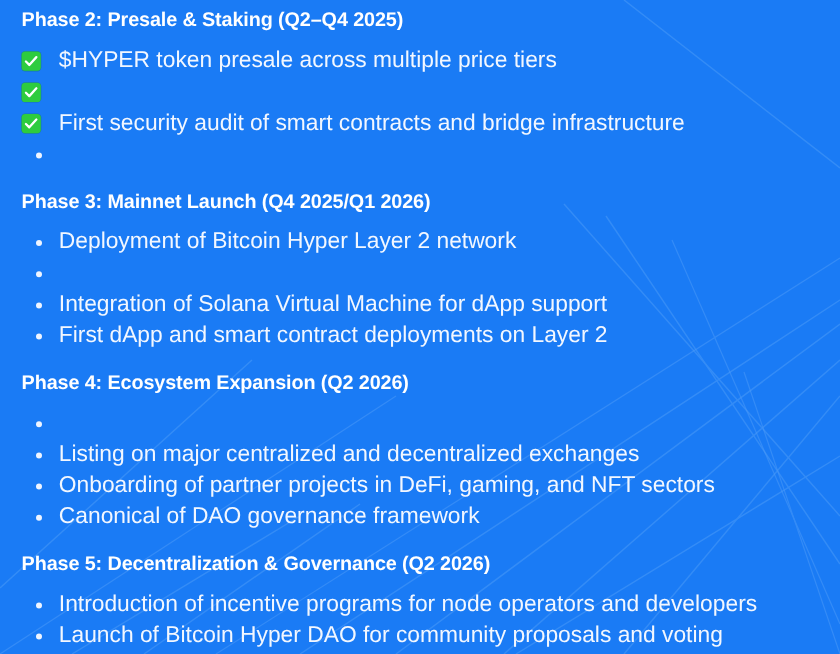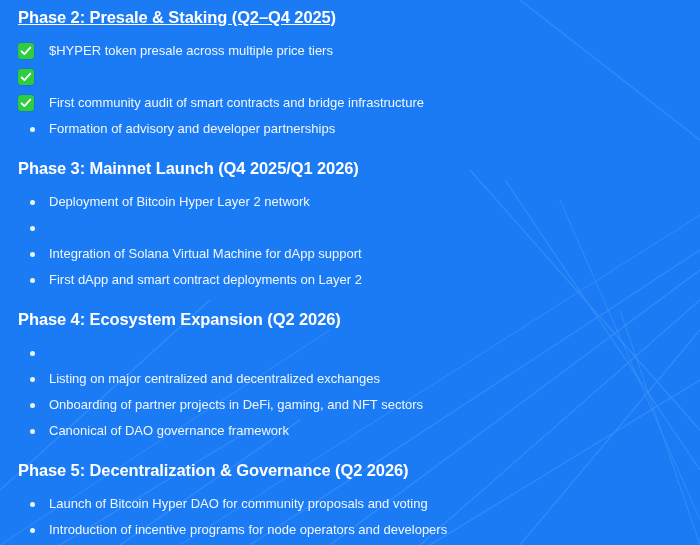--- a/index.html
+++ b/index.html
@@ -53,21 +53,21 @@
   .item-list {
     list-style: none;
     margin: 0;
     padding: 0;
   }
 
   .item-row {
     display: flex;
     align-items: flex-start;
     color: #f2f7ff;
-    font-size: 13px;
+    font-size: 19px;
     line-height: 26px;
     white-space: nowrap;
   }
 
   .marker {
     flex: 0 0 auto;
     width: 29px;
     display: flex;
     align-items: center;
     justify-content: flex-start;
@@ -134,21 +134,21 @@
       <path d="M 700 215 L 180 545"></path>
       <path d="M 560 200 L 700 520"></path>
       <path d="M 0 545 L 330 330"></path>
       <path d="M 620 310 L 700 545"></path>
     </g>
   </svg>
 
   <div class="content">
 
     <div class="phase-block">
-      <div class="phase-heading" style="padding-top:7px;text-decoration:underline;">Phase 2: Presale &amp; Staking (Q2–Q4 2025)</div>
+      <div class="phase-heading" style="padding-top:7px;">Phase 2: Presale &amp; Staking (Q2–Q4 2025)</div>
       <div class="spacer-after-heading"></div>
       <ul class="item-list">
         <li class="item-row">
           <span class="marker">
             <span class="check-box">
               <svg width="14" height="14" viewBox="0 0 14 14">
                   <path d="M2.6 7.3 L5.4 10.1 L11.3 3.6" stroke="#ffffff" stroke-width="1.9" fill="none" stroke-linecap="round" stroke-linejoin="round"></path>
                 </svg>
             </span>
           </span>
@@ -164,27 +164,26 @@
           </span>
         </li>
         <li class="item-row">
           <span class="marker">
             <span class="check-box">
               <svg width="14" height="14" viewBox="0 0 14 14">
                   <path d="M2.6 7.3 L5.4 10.1 L11.3 3.6" stroke="#ffffff" stroke-width="1.9" fill="none" stroke-linecap="round" stroke-linejoin="round"></path>
                 </svg>
             </span>
           </span>
-          <span class="item-text">First community audit of smart contracts and bridge infrastructure</span>
-        </li>
-        <li class="item-row">
-          <span class="marker bullet">
-              <span class="bullet-dot"></span>
-            </span>
-          <span class="item-text">Formation of advisory and developer partnerships</span>
+          <span class="item-text">First security audit of smart contracts and bridge infrastructure</span>
+        </li>
+        <li class="item-row">
+          <span class="marker bullet">
+              <span class="bullet-dot"></span>
+            </span>
         </li>
       </ul>
     </div>
 
     <div class="spacer-before-heading"></div>
 
     <div class="phase-block">
       <div class="phase-heading">Phase 3: Mainnet Launch (Q4 2025/Q1 2026)</div>
       <div class="spacer-after-heading"></div>
       <ul class="item-list">
@@ -249,25 +248,25 @@
     <div class="spacer-before-heading"></div>
 
     <div class="phase-block">
       <div class="phase-heading">Phase 5: Decentralization &amp; Governance (Q2 2026)</div>
       <div class="spacer-after-heading"></div>
       <ul class="item-list">
         <li class="item-row">
           <span class="marker bullet">
               <span class="bullet-dot"></span>
             </span>
+          <span class="item-text">Introduction of incentive programs for node operators and developers</span>
+        </li>
+        <li class="item-row">
+          <span class="marker bullet">
+              <span class="bullet-dot"></span>
+            </span>
           <span class="item-text">Launch of Bitcoin Hyper DAO for community proposals and voting</span>
-        </li>
-        <li class="item-row">
-          <span class="marker bullet">
-              <span class="bullet-dot"></span>
-            </span>
-          <span class="item-text">Introduction of incentive programs for node operators and developers</span>
         </li>
       </ul>
     </div>
 
   </div>
 </div>
 
 </body></html>

